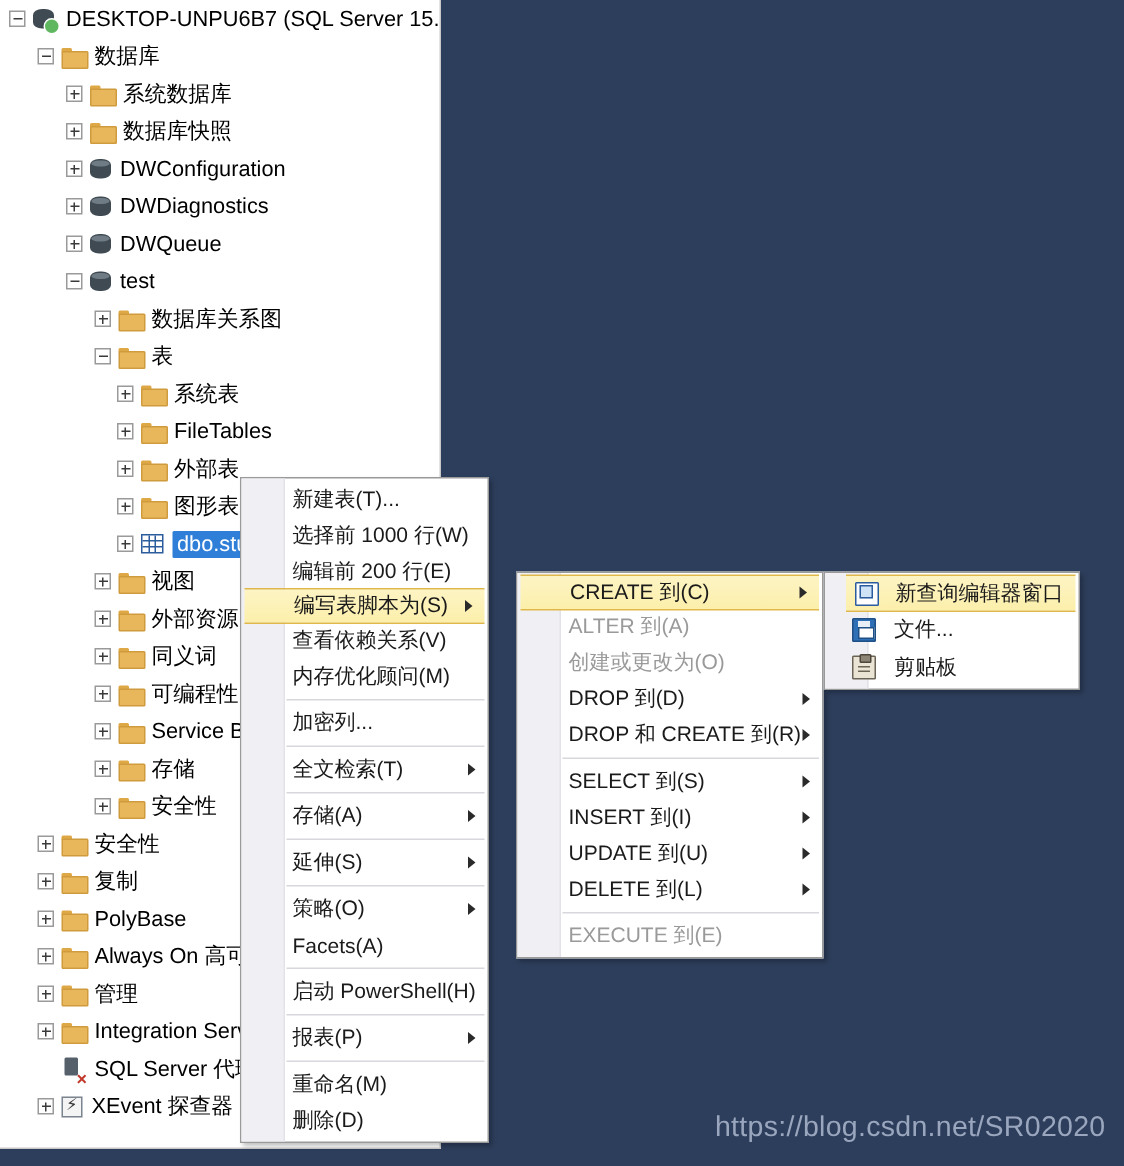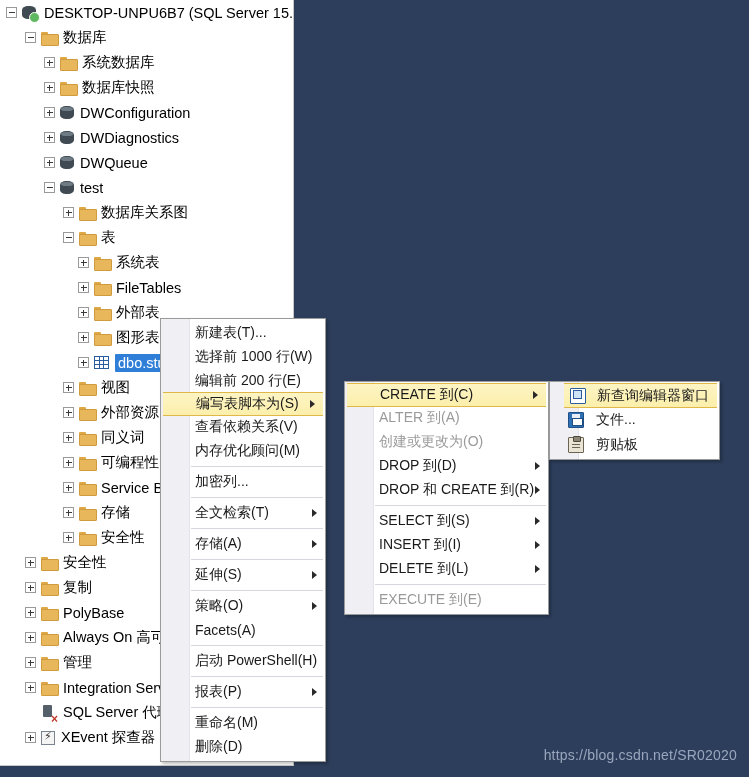--- a/index.html
+++ b/index.html
@@ -298,21 +298,21 @@
     background: #6b6456;
     box-shadow: 0 3px 0 0 #6b6456;
   }
 
   
   #watermark {
     position: absolute;
     right: 12px;
     bottom: 14px;
     color: #9aa6bd;
-    font-size: 14px;
+    font-size: 19px;
     letter-spacing: 0.2px;
   }
 </style>
 </head>
 <body>
 
 <div id="tree-panel">
     <div class="tree-row lv0">
       <span class="expander"></span>
       <span class="ic ic-server"></span>
@@ -552,20 +552,24 @@
     <div class="sep"></div>
     <div class="mi">
       <span>SELECT 到(S)</span>
       <span class="arrow"></span>
     </div>
     <div class="mi">
       <span>INSERT 到(I)</span>
       <span class="arrow"></span>
     </div>
     <div class="mi">
+      <span>UPDATE 到(U)</span>
+      <span class="arrow"></span>
+    </div>
+    <div class="mi">
       <span>DELETE 到(L)</span>
       <span class="arrow"></span>
     </div>
     <div class="sep"></div>
     <div class="mi disabled">
       <span>EXECUTE 到(E)</span>
     </div>
   </div>
 
 <div class="menu has-icons" id="target-submenu" style="left:549px; top:381px; width:171px;padding-left:12px;">

